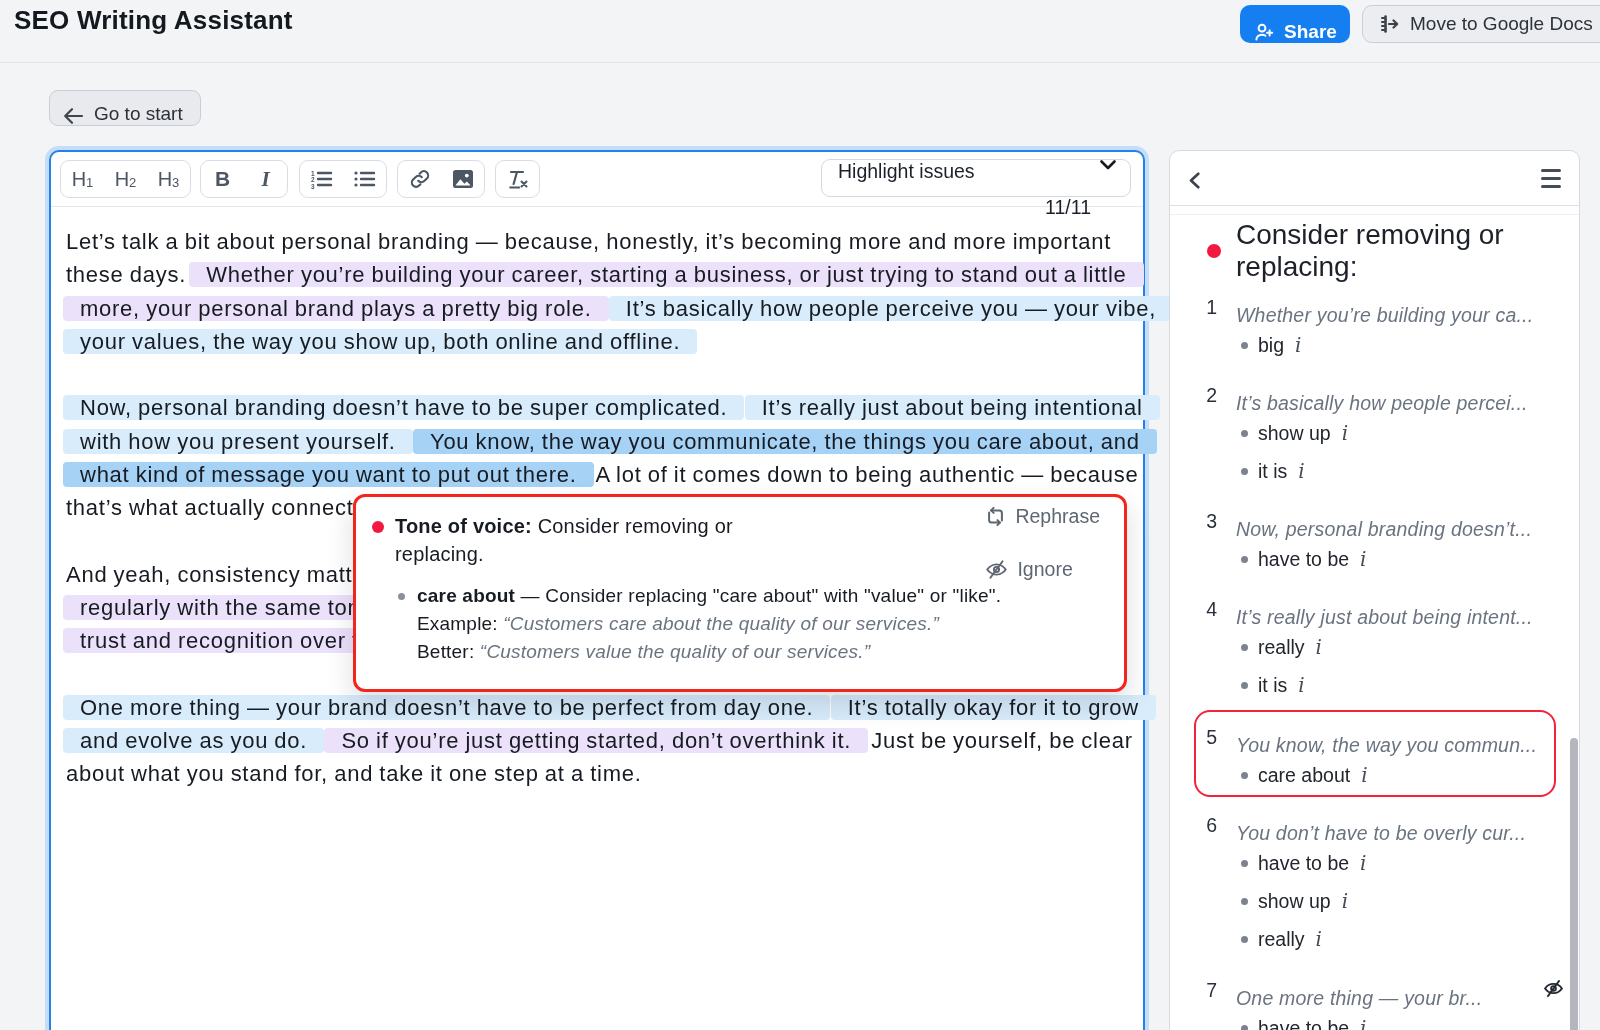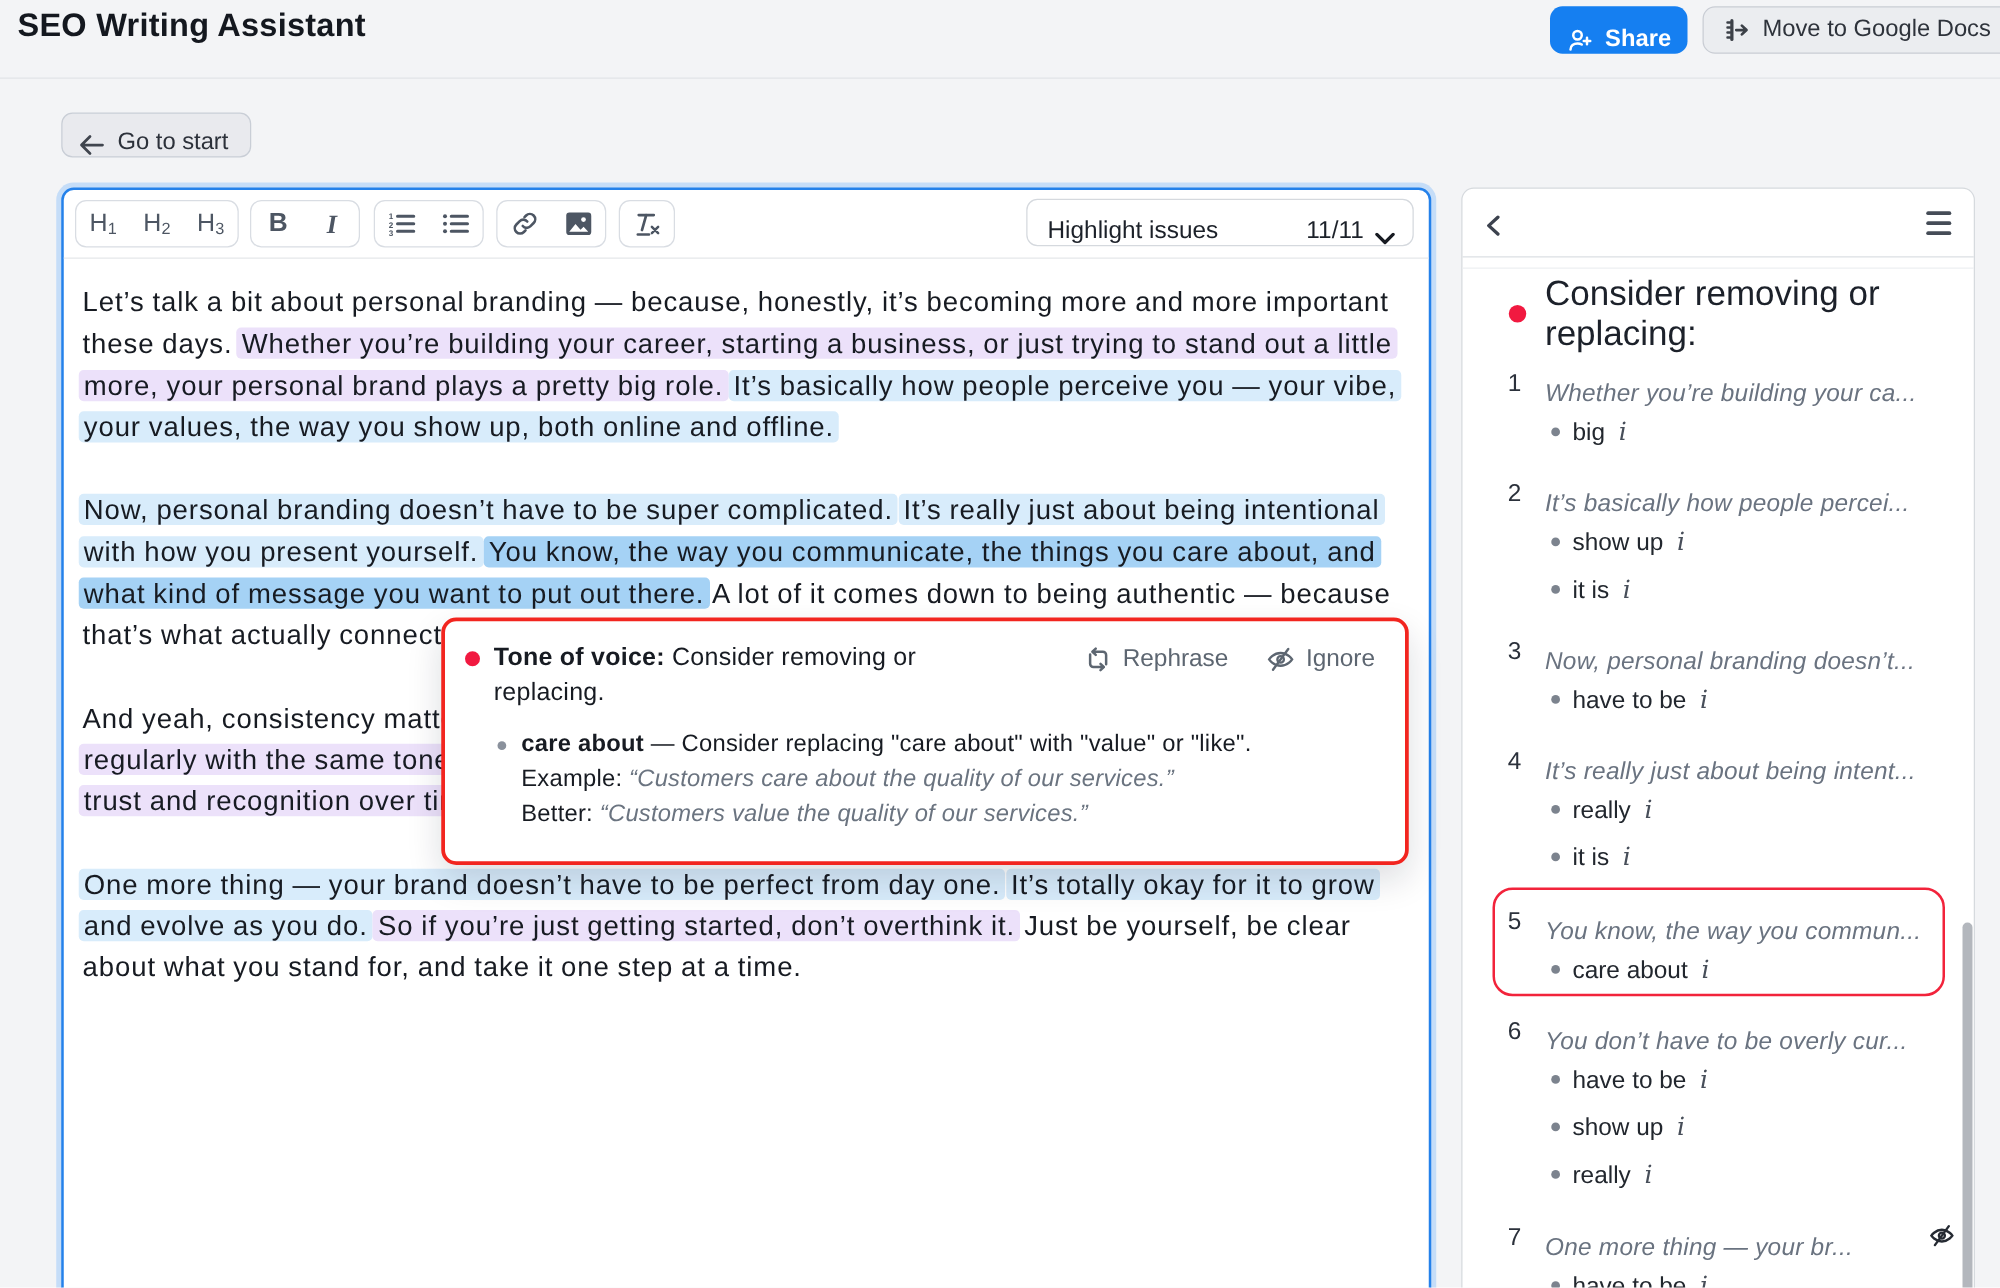--- a/index.html
+++ b/index.html
@@ -20,38 +20,38 @@
   .go-start-btn { position:absolute; left:49px; top:90px; height:36px; border-radius:9px; background:#e9eaee; border:1px solid #c9ced6; color:#2c313a; font-size:19px; padding:0 17px 0 13px; gap:10px;align-items:flex-end; }
   
   .editor-panel { position:absolute; left:49px; top:150px; width:1096px; height:896px; background:#fff; border:2px solid #2481ea; border-radius:10px; box-shadow:0 0 0 4px #c5ddf8; }
   .editor-toolbar { position:absolute; left:0; top:0; width:100%; height:55px; border-bottom:1px solid #e5e7ea; }
   .tb-group { position:absolute; top:8px; display:flex; height:38px; border:1px solid #d9dde3; border-radius:9px; background:#fff; overflow:hidden; }
   .tb-btn { width:43px; height:100%; display:flex; align-items:center; justify-content:center; color:#4d5663; cursor:pointer; }
   .tb-btn .hletter { font-size:20px; font-weight:500; }
   .tb-btn .hsub { font-size:13px; font-weight:500; margin-top:7px; letter-spacing:0; }
   .tb-bold { font-size:21px; font-weight:700; }
   .tb-italic { font-size:21px; font-style:italic; font-family:"Liberation Serif", serif; font-weight:600; width:100%; text-align:center; }
-  .hl-dropdown { position:absolute; top:7px; left:770px; width:310px; height:38px; border:1px solid #d5d9de; border-radius:9px; background:#fff; display:flex; align-items:flex-end; padding:0 14px 0 16px; cursor:pointer; }
+  .hl-dropdown { position:absolute; top:7px; left:770px; width:310px; height:38px; border:1px solid #d5d9de; border-radius:9px; background:#fff; display:flex; align-items:flex-start; padding:0 14px 0 16px; cursor:pointer; }
   .hl-dropdown .dd-label { font-size:19.5px; color:#1c2129; flex:0 0 auto; }
   .hl-dropdown .dd-count { font-size:19.5px; color:#1c2129; margin-left:auto;margin-top:36px; }
   .hl-dropdown svg { margin-left:9px; }
   
   .editor-content { position:absolute; left:0; top:56px; width:100%; padding:17px 0 0 15px; font-size:22px; line-height:33.25px; letter-spacing:0.74px; word-spacing:-0.6px; color:#171b22; }
   .editor-paragraph { margin-bottom:33.25px; }
   .editor-line { white-space:nowrap; height:33.25px; }
-  .hl { padding:0 4px; margin:0 -3px; border-radius:4px; }
+  .hl { padding:0 17px; margin:0 -3px; border-radius:4px; }
   .hl-purple { background:#ece1fa; }
   .hl-blue { background:#d8ecfb; }
   .hl-blue-selected { background:#a5d2f5; }
   
   .tone-popup { position:absolute; left:353px; top:494px; width:774px; height:198px; background:#fff; border:3px solid #f2251f; border-radius:12px; box-shadow:0 12px 28px rgba(15,23,42,.14); z-index:6; }
   .popup-dot { position:absolute; left:16px; top:24px; width:12px; height:12px; border-radius:50%; background:#f11940; }
   .popup-title { position:absolute; left:39px; top:16px; width:348px; font-size:20px; line-height:27.5px; color:#171b22; letter-spacing:.2px; }
   .popup-title b { font-weight:700; }
-  .popup-actions { position:absolute; right:24px; top:19px; display:flex; gap:30px; }
+  .popup-actions { position:absolute; right:24px; top:8px; display:flex; gap:30px;flex-direction:column; }
   .popup-action { display:flex; align-items:center; gap:9px; color:#5d6671; font-size:19.5px; cursor:pointer; }
   .popup-detail { position:absolute; left:61px; top:85px; font-size:19px; line-height:28px; color:#171b22; letter-spacing:.2px; }
   .popup-detail .bullet-dot { position:absolute; left:-19px; top:11px; width:7px; height:7px; border-radius:50%; background:#8a919c; }
   .popup-detail .quote-italic { font-style:italic; color:#6b7480; }
   
   .sidebar { position:absolute; left:1169px; top:150px; width:411px; height:896px; background:#fff; border:1px solid #d6dade; border-radius:10px; }
   .sb-header { position:absolute; left:0; top:0; width:100%; height:55px; border-bottom:1px solid #dcdfe3; }
   .sb-subline { position:absolute; left:0; top:63px; width:100%; height:1px; background:#edeff2; }
   .sb-back { position:absolute; left:15px; top:20px; width:18px; height:18px; display:flex; align-items:center; justify-content:center; cursor:pointer; }
   .sb-menu { position:absolute; right:18px; top:18px; width:20px; height:19px; display:flex; flex-direction:column; justify-content:space-between; cursor:pointer; }

